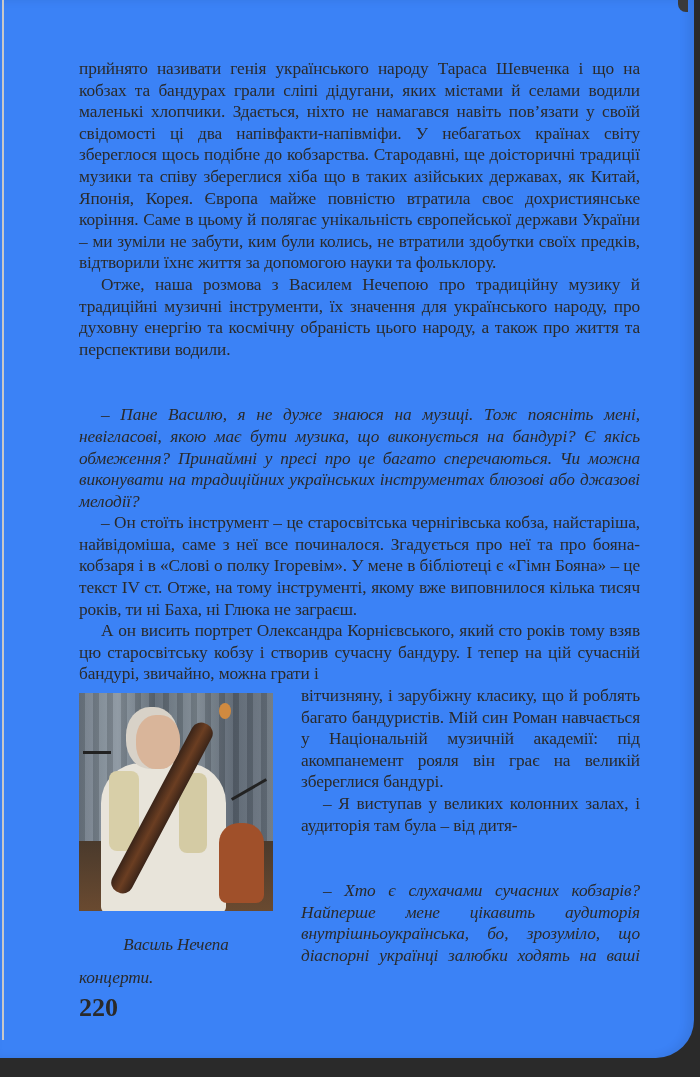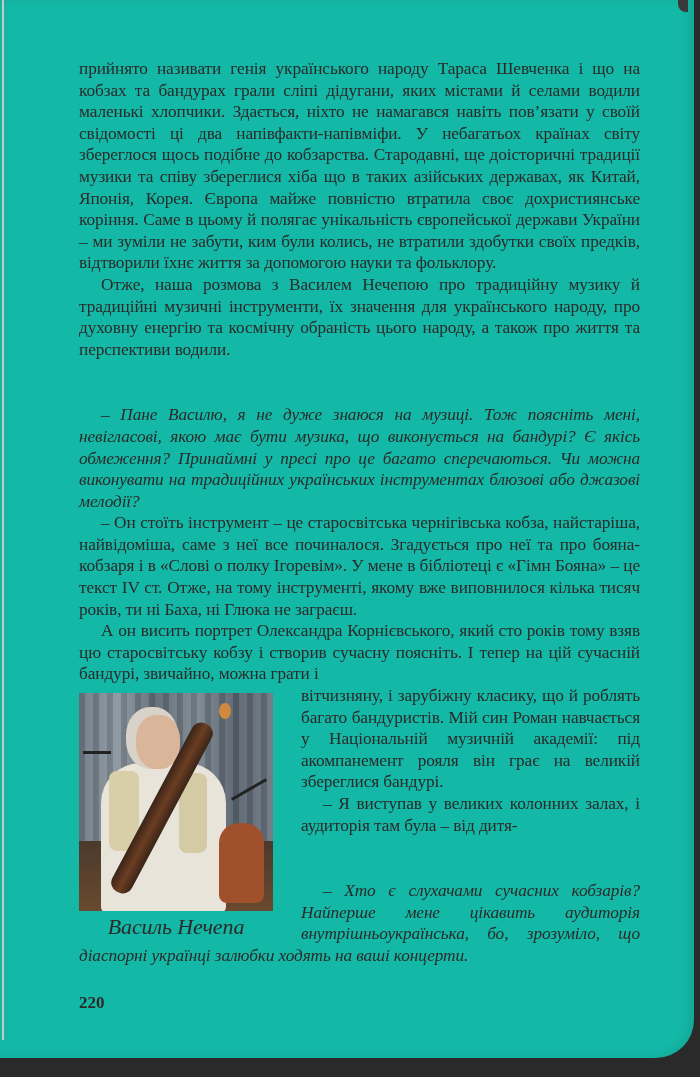--- a/index.html
+++ b/index.html
@@ -5,21 +5,21 @@
   html, body { margin: 0; padding: 0; }
   body {
     width: 700px; height: 1077px; overflow: hidden;
     background: #2a2a2a;
     position: relative;
     font-family: "Liberation Serif", "DejaVu Serif", serif;
   }
   .page {
     position: absolute; left: 0; top: 0;
     width: 694px; height: 1058px;
-    background: #14b8a6;
+    background: #3b82f6;
     border-bottom-right-radius: 38px;
     box-shadow: inset -6px 0 10px rgba(0,0,0,0.08);
     text-decoration: underline;
   }
   .left-edge {
     position: absolute; left: 2px; top: 0; width: 2px; height: 1040px;
     background: #c8c8c8;
   }
   .top-right-shadow {
     position: absolute; right: 6px; top: 0; width: 10px; height: 12px;
@@ -68,40 +68,40 @@
     background: linear-gradient(90deg, #3a2418, #6b3e22, #3a2418);
     border-radius: 10px;
     transform: rotate(28deg); transform-origin: 50% 50%;
   }
   .photo .peg { position:absolute; left:140px; top:10px; width:12px; height:16px; background:#d08a40; border-radius:50%; }
   .photo .inst2 { position:absolute; left:140px; top:130px; width:45px; height:80px; background:#a0502a; border-radius:20px 20px 8px 8px; }
   .photo .stand { position:absolute; left:150px; top:95px; width:40px; height:3px; background:#222; transform: rotate(-30deg); }
   .photo .mic { position:absolute; left:4px; top:58px; width:28px; height:3px; background:#222; }
   .caption {
     width: 194px; text-align: center; font-style: italic;
-    font-size: 22px; margin-top: 5px; color: #2a2a2a;
+    font-size: 17px; margin-top: 23px; color: #2a2a2a;
   }
   .page-number {
     position: absolute; left: 79px; top: 993px;
-    font-size: 17px; font-weight: bold; color: #2a2a2a;
+    font-size: 26px; font-weight: bold; color: #2a2a2a;
   }
 </style>
 </head>
 <body>
 
 <div class="page">
   <div class="left-edge"></div>
   <div class="top-right-shadow"></div>
 
   <div class="text">
     <p>прийнято називати генія українського народу Тараса Шевченка і що на кобзах та бандурах грали сліпі дідугани, яких містами й селами водили маленькі хлопчики. Здається, ніхто не намагався навіть пов’язати у своїй свідомості ці два напівфакти-напівміфи. У небагатьох країнах світу збереглося щось подібне до кобзарства. Стародавні, ще доісторичні традиції музики та співу збереглися хіба що в таких азійських державах, як Китай, Японія, Корея. Європа майже повністю втратила своє дохристиянське коріння. Саме в цьому й полягає унікальність європейської держави України – ми зуміли не забути, ким були колись, не втратили здобутки своїх предків, відтворили їхнє життя за допомогою науки та фольклору.</p>
     <p class="ind">Отже, наша розмова з Василем Нечепою про традиційну музику й традиційні музичні інструменти, їх значення для українського народу, про духовну енергію та космічну обраність цього народу, а також про життя та перспективи водили.</p>
     <p class="ind it">– Пане Василю, я не дуже знаюся на музиці. Тож поясніть мені, невігласові, якою має бути музика, що виконується на бандурі? Є якісь обмеження? Принаймні у пресі про це багато сперечаються. Чи можна виконувати на традиційних українських інструментах блюзові або джазові мелодії?</p>
     <p class="ind">– Он стоїть інструмент – це старосвітська чернігівська кобза, найстаріша, найвідоміша, саме з неї все починалося. Згадується про неї та про бояна-кобзаря і в «Слові о полку Ігоревім». У мене в бібліотеці є «Гімн Бояна» – це текст IV ст. Отже, на тому інструменті, якому вже виповнилося кілька тисяч років, ти ні Баха, ні Глюка не заграєш.</p>
-    <p class="ind">А он висить портрет Олександра Корнієвського, який сто років тому взяв цю старосвітську кобзу і створив сучасну поясніть. І тепер на цій сучасній бандурі, звичайно, можна грати і</p>
+    <p class="ind">А он висить портрет Олександра Корнієвського, який сто років тому взяв цю старосвітську кобзу і створив сучасну бандуру. І тепер на цій сучасній бандурі, звичайно, можна грати і</p>
 
     <div class="wrap-block">
       <div class="figure">
         <div class="photo" title="Photo of Vasyl Nechepa playing the bandura on stage">
           <div class="curtain"></div>
           <div class="floor"></div>
           <div class="mic"></div>
           <div class="body"></div>
           <div class="vest-l"></div>
           <div class="vest-r"></div>

